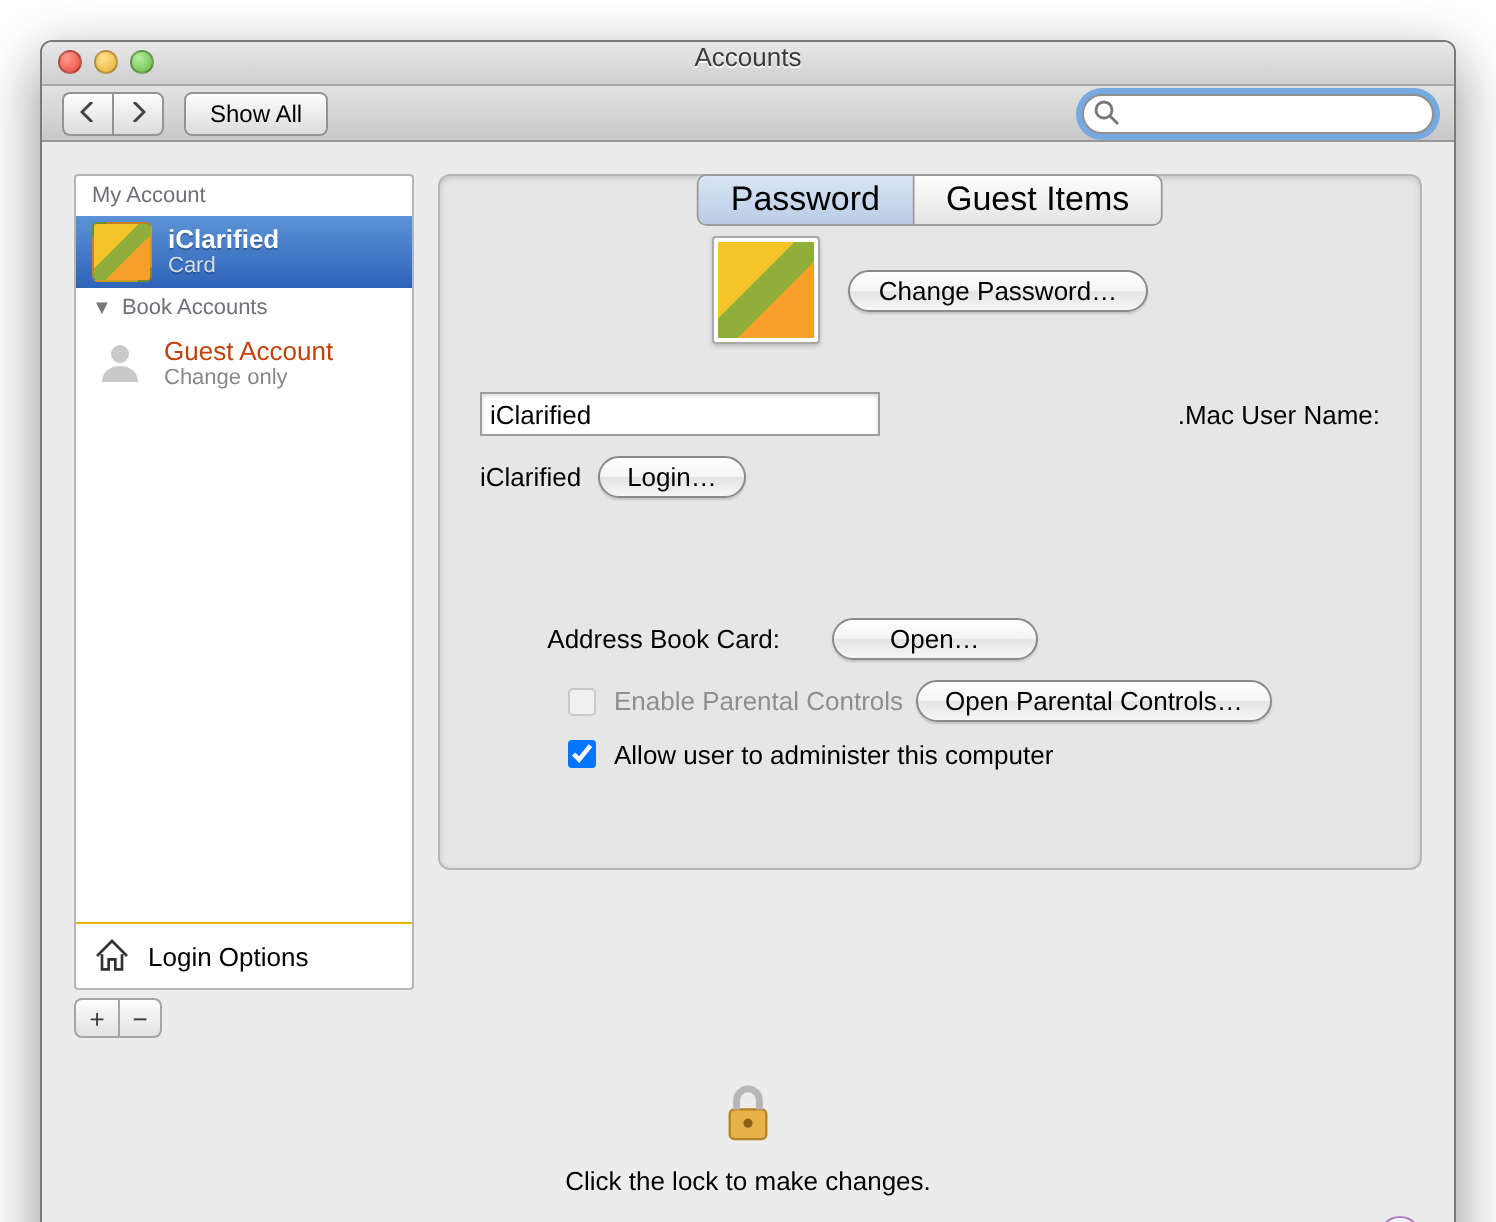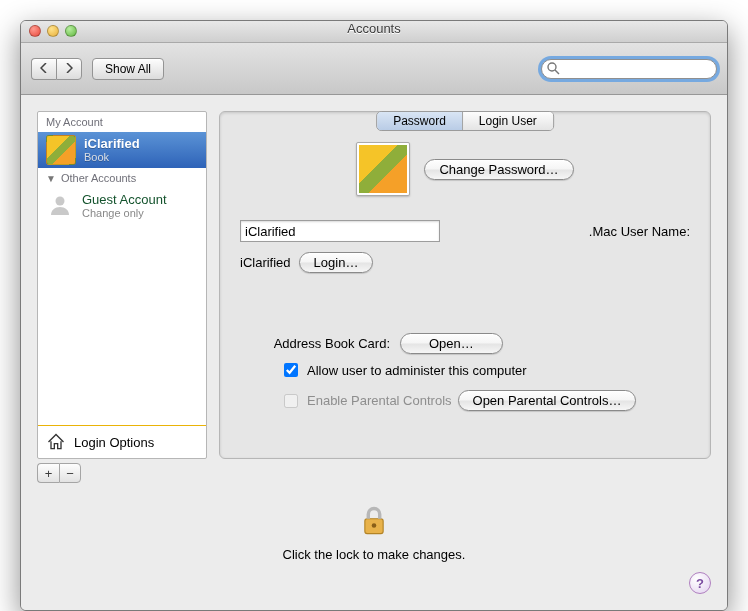--- a/index.html
+++ b/index.html
@@ -30,21 +30,21 @@
     justify-content: center;
   }
   .traffic { position: absolute; left: 8px; top: 4px; display: flex; gap: 6px; }
   .tl-btn { width: 12px; height: 12px; border-radius: 50%; border: 1px solid rgba(0,0,0,0.25); }
   .tl-close { background: radial-gradient(circle at 35% 30%, #ff9a8f, #e8493b); }
   .tl-min   { background: radial-gradient(circle at 35% 30%, #ffe28a, #e8b03b); }
   .tl-zoom  { background: radial-gradient(circle at 35% 30%, #b7ef9f, #61b63f); }
   .titlebar .title { font-size: 13px; color: #3a3a3a; text-shadow: 0 1px 0 #fff; }
 
   .toolbar {
-    height: 52px;
+    height: 28px;
     background: linear-gradient(#e3e3e3, #c8c8c8);
     border-bottom: 1px solid #979797;
     display: flex;
     align-items: center;
     padding: 4px 10px;
     gap: 6px;
   }
   .seg {
     display: flex;
   }
@@ -83,21 +83,21 @@
     padding: 16px;
   }
   .main-row { display: flex; gap: 12px; }
   .sidebar {
     width: 170px;
     background: #fff;
     border: 1px solid #b6b6b6;
     border-radius: 2px;
     display: flex;
     flex-direction: column;
-    height: 348px;
+    height: 408px;
   }
   .group-label {
     font-size: 11px; color: #6f6f78;
     padding: 4px 8px;
   }
   .account-item {
     display: flex; align-items: center; gap: 8px;
     padding: 3px 8px;
   }
   .account-item.selected {
@@ -150,21 +150,21 @@
     position: absolute;
     top: -1px; left: 50%; transform: translateX(-50%);
     display: flex;
     border: 1px solid #9b9b9b;
     border-radius: 5px;
     overflow: hidden;
     background: #e8e8e8;
   }
   .tabs .tab {
     padding: 2px 16px;
-    font-size: 12px;
+    font-size: 17px;
     border: none;
     background: linear-gradient(#fdfdfd,#e4e4e4);
   }
   .tabs .tab.active {
     background: linear-gradient(#d9e5f4,#b9cce6);
     border-right: 1px solid #9b9b9b;
   }
   .detail-body { padding: 30px 20px 10px 20px; }
   .avatar-block { display:flex; gap: 14px; align-items:center; justify-content:center; margin-bottom: 24px;}
   .avatar-big {
@@ -256,57 +256,57 @@
 
   <div class="content">
     <div class="main-row">
       <div>
         <div class="sidebar">
           <div class="group-label">My Account</div>
           <div class="account-item selected">
             <div class="avatar-thumb"></div>
             <div>
               <div class="name">iClarified</div>
-              <div class="role">Book</div>
+              <div class="role">Card</div>
             </div>
           </div>
           <div class="group-label">
             <span class="disclosure">▼</span>
-            <span>Other Accounts</span>
+            <span>Book Accounts</span>
           </div>
           <div class="account-item">
             <div class="sil">
               <svg width="24" height="24" viewBox="0 0 24 24">
                   <circle cx="12" cy="8" r="4.5" fill="#c9c9c9"></circle>
                   <path d="M3 22c0-5 4-8 9-8s9 3 9 8z" fill="#c9c9c9"></path>
                 </svg>
             </div>
             <div>
-              <div style="font-size:13px;color:#14532d;">Guest Account</div>
+              <div style="font-size:13px;color:#c2410c;">Guest Account</div>
               <div style="font-size:11px;color:#888;">Change only</div>
             </div>
           </div>
           <div class="sidebar-flex"></div>
           <div class="login-options">
             <svg width="20" height="20" viewBox="0 0 24 24">
               <path d="M3 12 L12 3 L21 12 M6 11v9h4v-6h4v6h4v-9" fill="none" stroke="#333" stroke-width="1.6"></path>
             </svg>
             <span>Login Options</span>
           </div>
         </div>
         <div class="addremove">
           <button>+</button>
           <button>−</button>
         </div>
       </div>
 
       <div class="detail">
         <div class="tabs">
           <button class="tab active">Password</button>
-          <button class="tab">Login User</button>
+          <button class="tab">Guest Items</button>
         </div>
         <div class="detail-body">
           <div class="avatar-block">
             <div class="avatar-big">
                 <div class="inner"></div>
               </div>
             <button class="aqua-btn">Change Password…</button>
           </div>
 
           <div class="grid">
@@ -316,31 +316,31 @@
             <div class="row-inline">
               <span>iClarified</span>
               <button class="aqua-btn">Login…</button>
             </div>
           </div>
 
           <div style="height:60px"></div>
 
           <div class="grid">
             <div class="lbl">Address Book Card:</div>
-            <div><button class="aqua-btn" style="padding:2px 28px;">Open…</button></div>
-          </div>
-
-          <div class="check-row">
-            <input type="checkbox" checked="" style="">
-            <span>Allow user to administer this computer</span>
-          </div>
+            <div><button class="aqua-btn" style="padding:2px 28px;margin-left:16px;">Open…</button></div>
+          </div>
+
           <div class="check-row disabled" style="margin-top:10px;">
             <input type="checkbox" disabled="" style="">
             <span>Enable Parental Controls</span>
             <button class="aqua-btn">Open Parental Controls…</button>
+          </div>
+          <div class="check-row">
+            <input type="checkbox" checked="" style="">
+            <span>Allow user to administer this computer</span>
           </div>
         </div>
       </div>
     </div>
 
     <div class="footer">
       <svg class="lock" viewBox="0 0 24 28">
         <rect x="4" y="12" width="16" height="13" rx="2" fill="#e8b24a" stroke="#b38324"></rect>
         <path d="M7 12 V8 a5 5 0 0 1 10 0 v4" fill="none" stroke="#b7b7b7" stroke-width="3"></path>
         <circle cx="12" cy="18" r="2" fill="#8a5f18"></circle>

